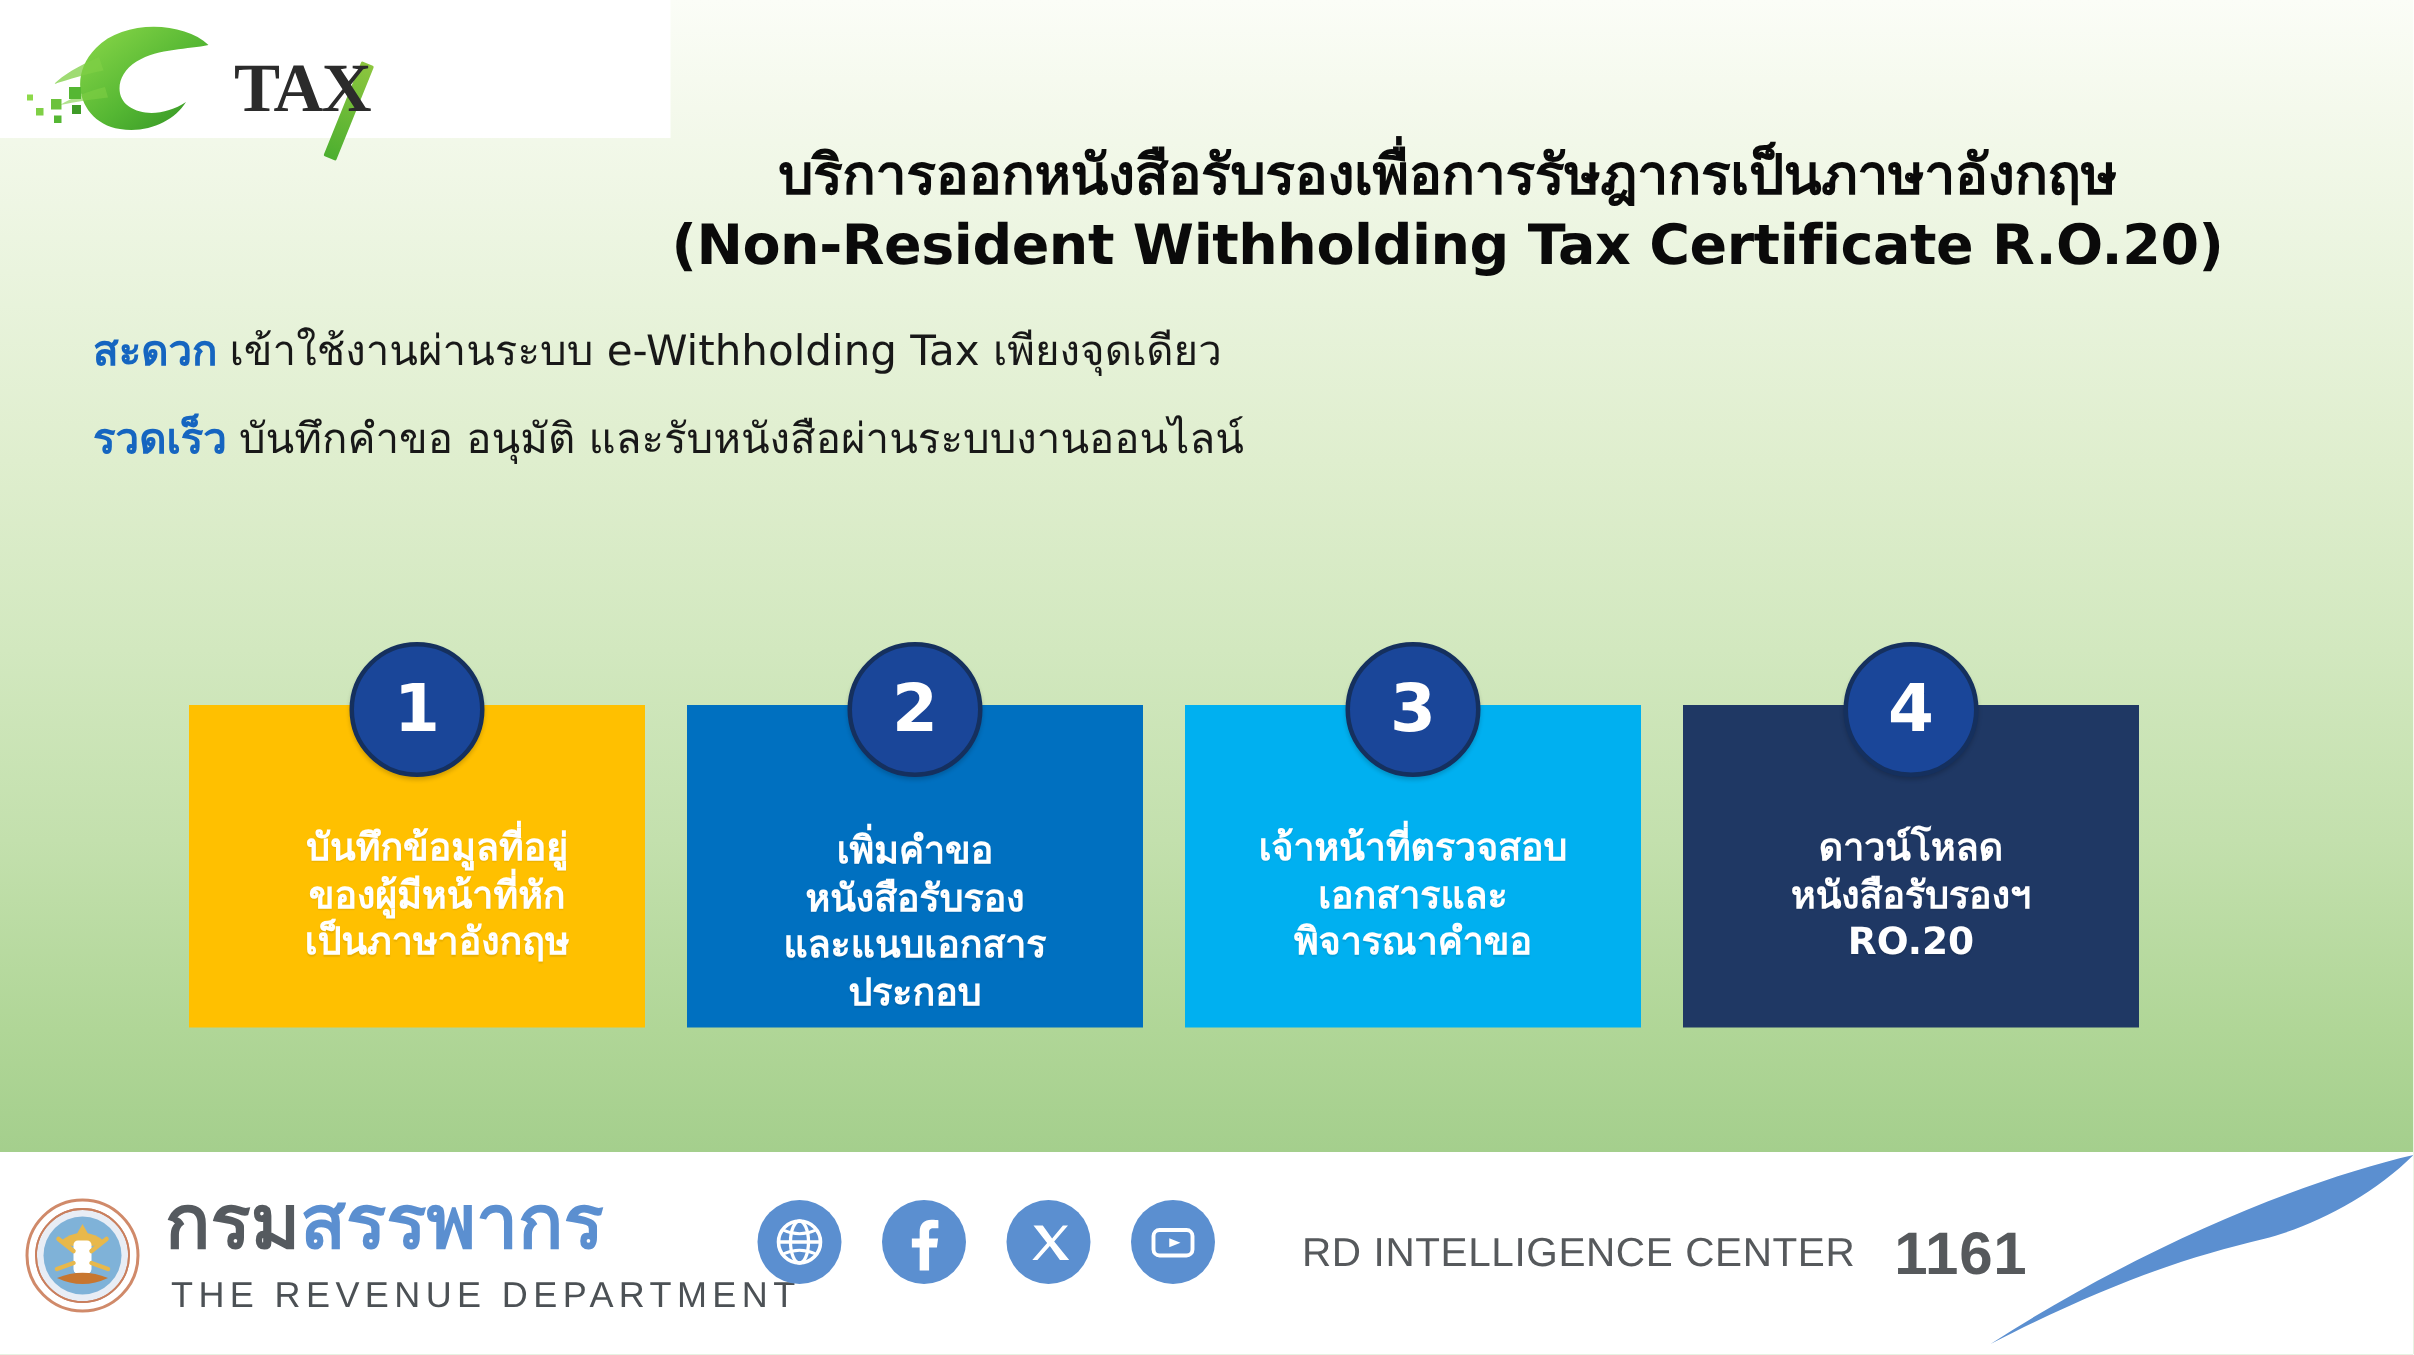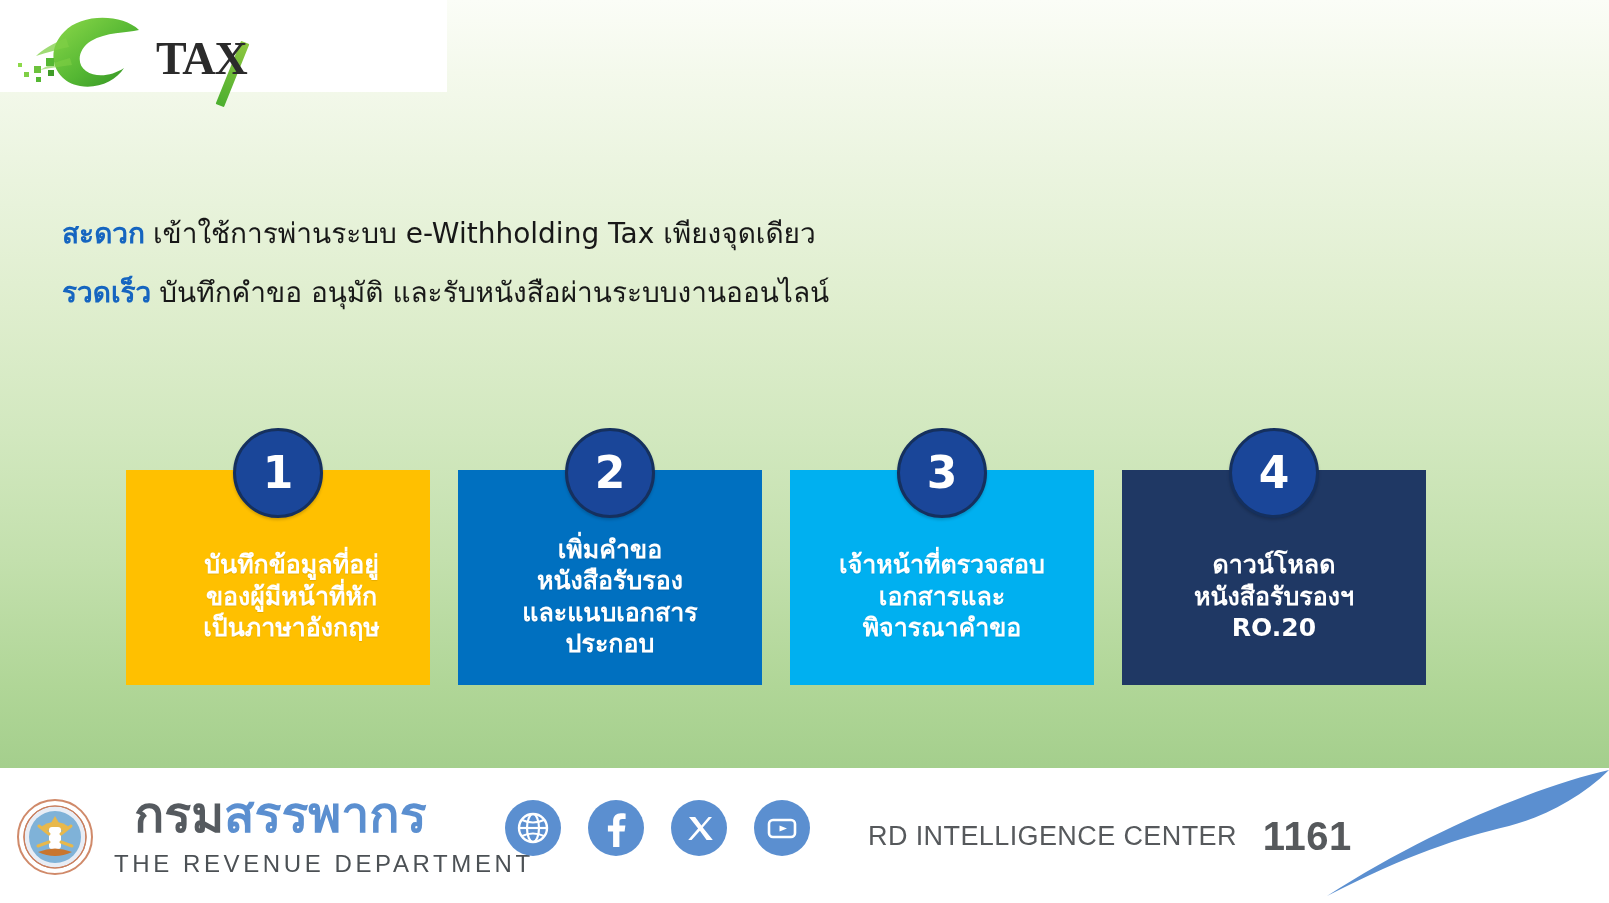--- a/index.html
+++ b/index.html
@@ -103,21 +103,21 @@
   #footer{
     position:absolute;left:0;bottom:0;width:1609px;height:135px;
     background:#ffffff;overflow:hidden;
   }
   #seal{
     position:absolute;left:16px;top:30px;width:78px;height:78px;
   }
   #rd-th{
     position:absolute;left:110px;top:22px;
     font-family:"DejaVu Sans","Liberation Sans",sans-serif;
-    font-weight:bold;font-size:50px;line-height:1;white-space:nowrap;margin-left:24px;
+    font-weight:bold;font-size:50px;line-height:1;white-space:nowrap;
   }
   #rd-th .dark{color:#555a5f;}
   #rd-th .blue{color:#5b8fd0;}
   #rd-en{
     position:absolute;left:114px;top:82px;
     font-family:"Liberation Sans","DejaVu Sans",sans-serif;
     font-size:24px;letter-spacing:3.6px;color:#4c5155;white-space:nowrap;
   }
   #socials{position:absolute;left:505px;top:32px;display:flex;gap:27px;}
   .soc{
@@ -158,41 +158,45 @@
         <rect x="30" y="14" width="6" height="6" fill="#3f9b28"></rect>
         <rect x="6" y="16" width="5" height="5" fill="#7fcf45"></rect>
         <rect x="18" y="21" width="5" height="5" fill="#55b733"></rect>
         <rect x="0" y="7" width="4" height="4" fill="#8dd94a"></rect>
       </svg>
       <div class="logo-slash"></div>
       <div class="logo-word2">TAX</div>
     </div>
   </div>
 
+  <div id="title-block">
+    <div id="title-th">บริการออกหนังสือรับรองเพื่อการรัษฎากรเป็นภาษาอังกฤษ</div>
+    <div id="title-en">(Non-Resident Withholding Tax Certificate R.O.20)</div>
+  </div>
 
   <div id="bullets">
     <div class="bullet">
-      <span class="lead">สะดวก</span><span>เข้าใช้การพ่านระบบ e-Withholding Tax เพียงจุดเดียว</span>
+      <span class="lead">สะดวก</span><span>เข้าใช้งานผ่านระบบ e-Withholding Tax เพียงจุดเดียว</span>
     </div>
     <div class="bullet">
       <span class="lead">รวดเร็ว</span><span>บันทึกคำขอ อนุมัติ และรับหนังสือผ่านระบบงานออนไลน์</span>
     </div>
   </div>
 
   <div id="steps">
     <div class="step" style="left:126px;">
       <div class="card" style="background: rgb(255, 192, 0); padding-left: 33px;">
         <div class="card-text">บันทึกข้อมูลที่อยู่
 ของผู้มีหน้าที่หัก
 เป็นภาษาอังกฤษ</div>
       </div>
       <div class="badge">1</div>
     </div>
     <div class="step" style="left:458px;">
-      <div class="card" style="background: rgb(0, 112, 192);">
+      <div class="card" style="background: rgb(0, 112, 192); align-items: flex-end;">
         <div class="card-text">เพิ่มคำขอ
 หนังสือรับรอง
 และแนบเอกสาร
 ประกอบ</div>
       </div>
       <div class="badge">2</div>
     </div>
     <div class="step" style="left:790px;">
       <div class="card" style="background: rgb(0, 176, 240);">
         <div class="card-text">เจ้าหน้าที่ตรวจสอบ

